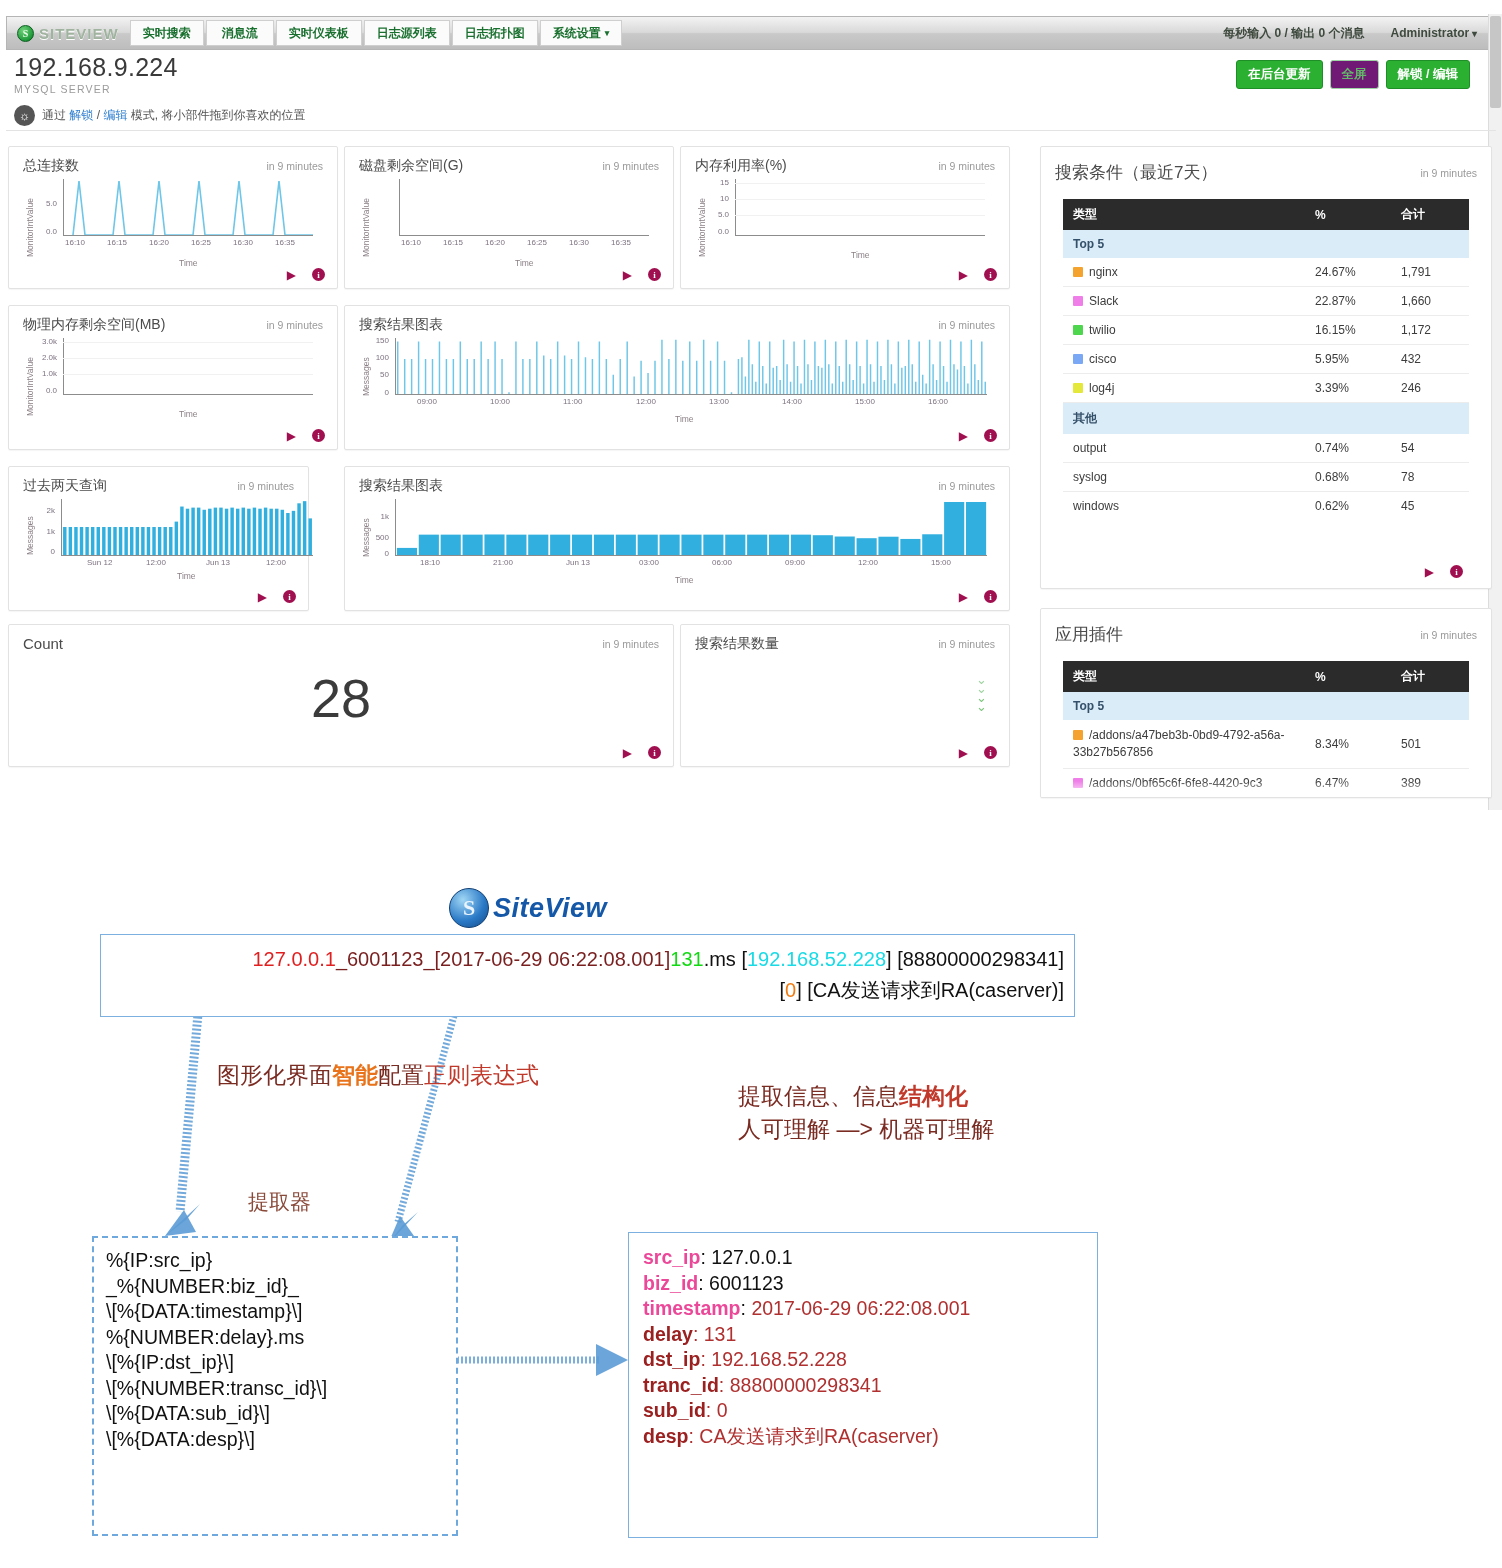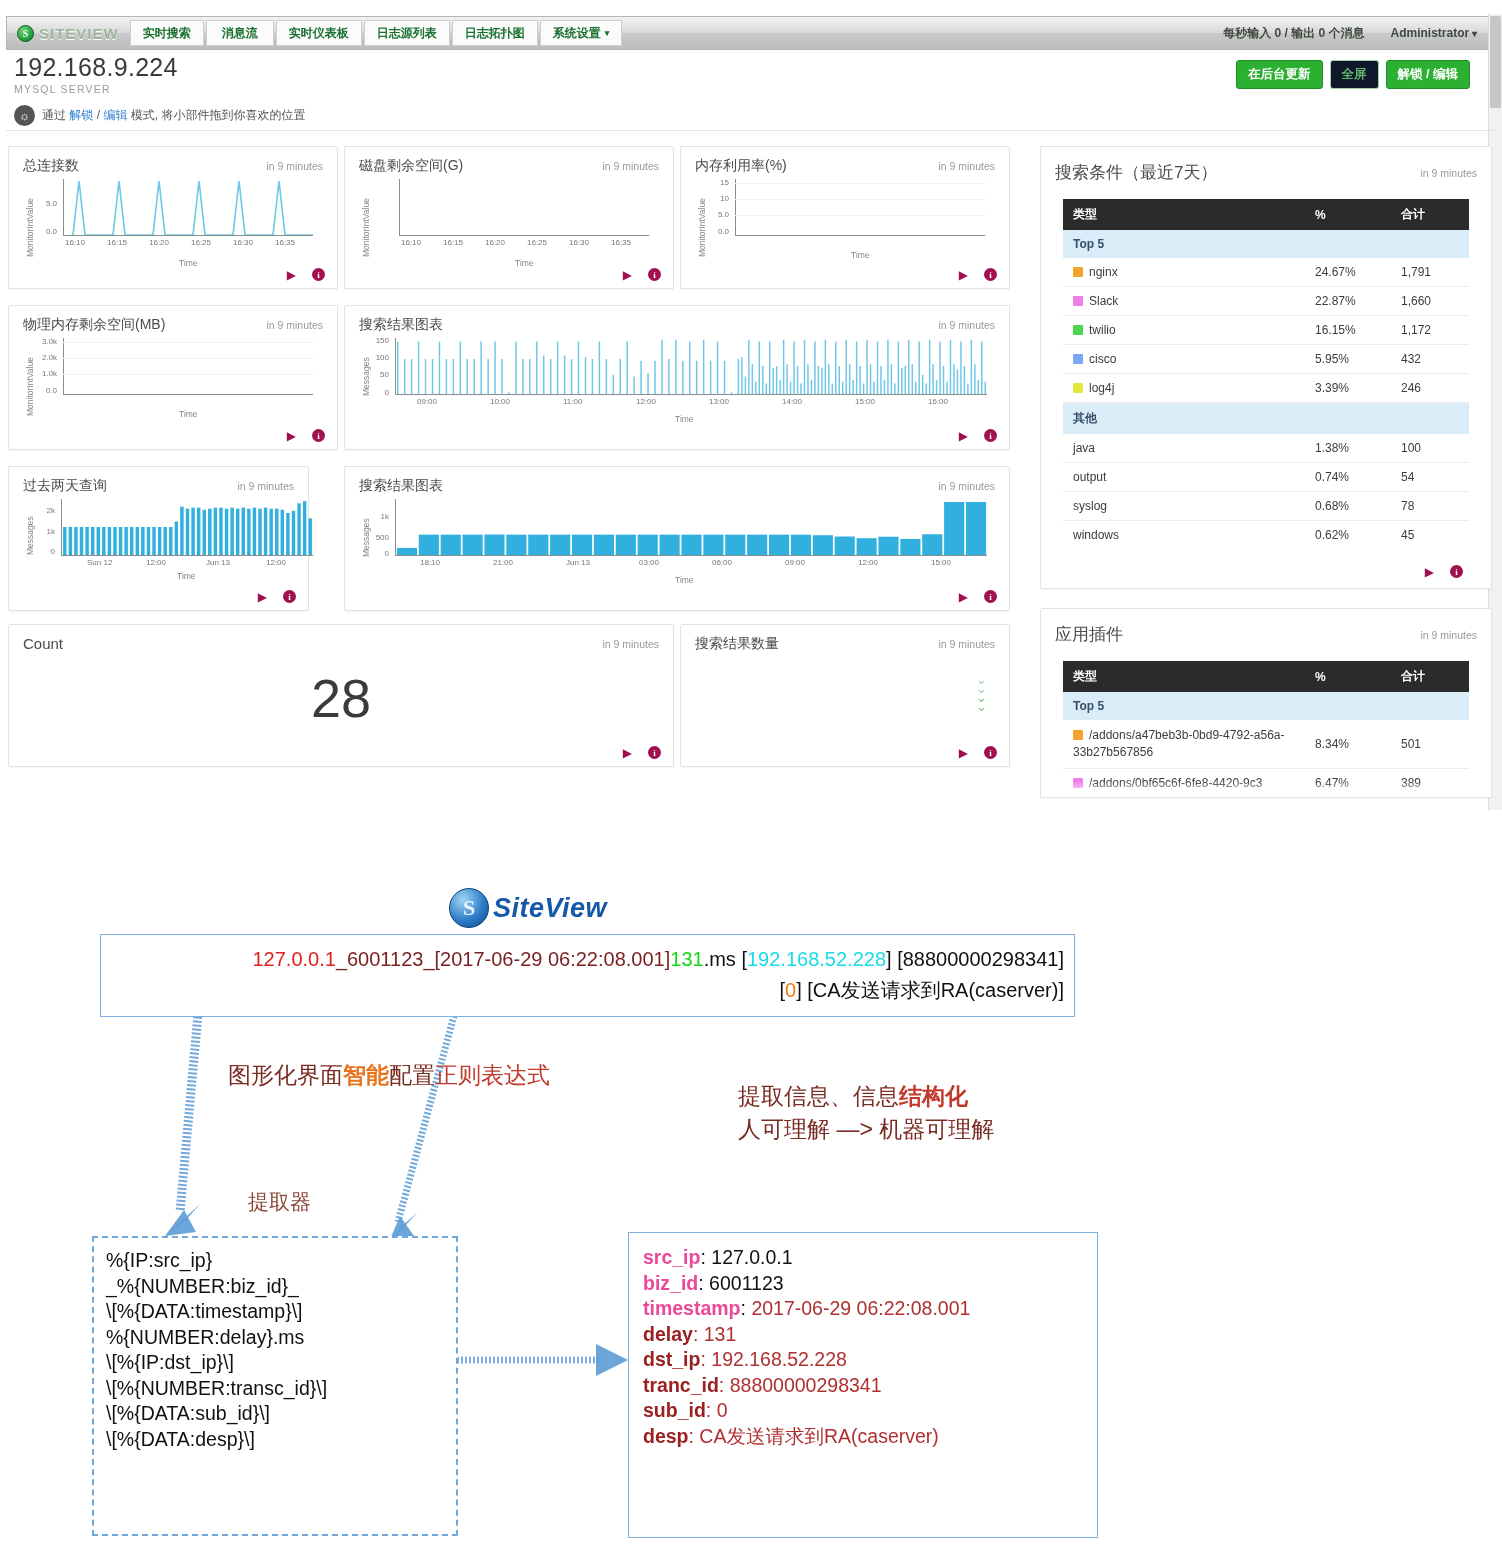--- a/index.html
+++ b/index.html
@@ -73,21 +73,21 @@
     display:flex;align-items:center;justify-content:center;color:#fff;font-size:12px;
   }
   #hint-text { font-size:12px; color:#555; }
   #hint-text .lnk { color:#2f7fd0; }
   #header-actions { position:absolute; right:14px; top:8px; display:flex; gap:7px; align-items:center;}
   .btn {
     font-size:12.5px; font-weight:bold; padding:5px 11px; border-radius:3px;
     cursor:pointer; white-space:nowrap;
   }
   .btn-green { background:#2bb032; border:1px solid #1e8f26; color:#fff; }
-  .btn-light { background:#0f172a; border:1px solid #9fd3a6; color:#63b869; }
+  .btn-light { background:#701a75; border:1px solid #9fd3a6; color:#63b869; }
 
   #header-sep { position:absolute; left:6px; top:130px; width:1490px; height:1px; background:#e3e3e3;}
 
   
   #dash { position:absolute; left:6px; top:140px; width:1490px; height:665px; }
   .widget {
     position:absolute; background:#fff; border:1px solid #e2e2e2; border-radius:2px;
     box-shadow:0 1px 1px rgba(0,0,0,.04);
   }
   .w-title { position:absolute; left:14px; top:10px; font-size:14px; color:#4b4b4b;}
@@ -654,25 +654,20 @@
           </tr>
           <tr>
             <td><span class="swatch" style="background:#e4e83a"></span><span>log4j</span></td>
             <td>3.39%</td>
             <td>246</td>
           </tr>
           <tr class="group cn">
             <td colspan="3">其他</td>
           </tr>
           <tr>
-            <td>java</td>
-            <td>1.38%</td>
-            <td>100</td>
-          </tr>
-          <tr>
             <td>output</td>
             <td>0.74%</td>
             <td>54</td>
           </tr>
           <tr>
             <td>syslog</td>
             <td>0.68%</td>
             <td>78</td>
           </tr>
           <tr>
@@ -739,21 +734,21 @@
 
   <div id="sv-logo">
     <div class="disc">S</div>
     <div class="word">SiteView</div>
   </div>
 
   <div id="logbox">
     <span class="c-red">127.0.0.1</span><span class="c-dark">_</span><span class="c-dark">6001123</span><span class="c-dark">_</span><span class="c-dark">[</span><span class="c-dark">2017-06-29 06:22:08.001</span><span class="c-dark">]</span><span class="c-green">131</span><span class="c-black">.ms</span><span class="c-black"> [</span><span class="c-cyan">192.168.52.228</span><span class="c-black">]</span><span class="c-black"> [88800000298341]</span><br><span class="c-black">[</span><span class="c-orange">0</span><span class="c-black">] </span><span class="c-black">[CA发送请求到RA(caserver)]</span>
   </div>
 
-  <div class="anno" style="left:228px; top:248px;">
+  <div class="anno" style="left:217px; top:248px;">
     <span class="plain">图形化界面</span><span class="orange">智能</span><span class="plain">配置</span><span>正则表达式</span>
   </div>
 
   <div class="anno" style="left:738px; top:268px; line-height:33px;">
     <div><span class="plain">提取信息、信息</span><span class="b">结构化</span></div>
     <div class="plain">人可理解 —&gt; 机器可理解</div>
   </div>
 
   <div id="anno-extractor" style="left:248px; top:376px;">提取器</div>
 

